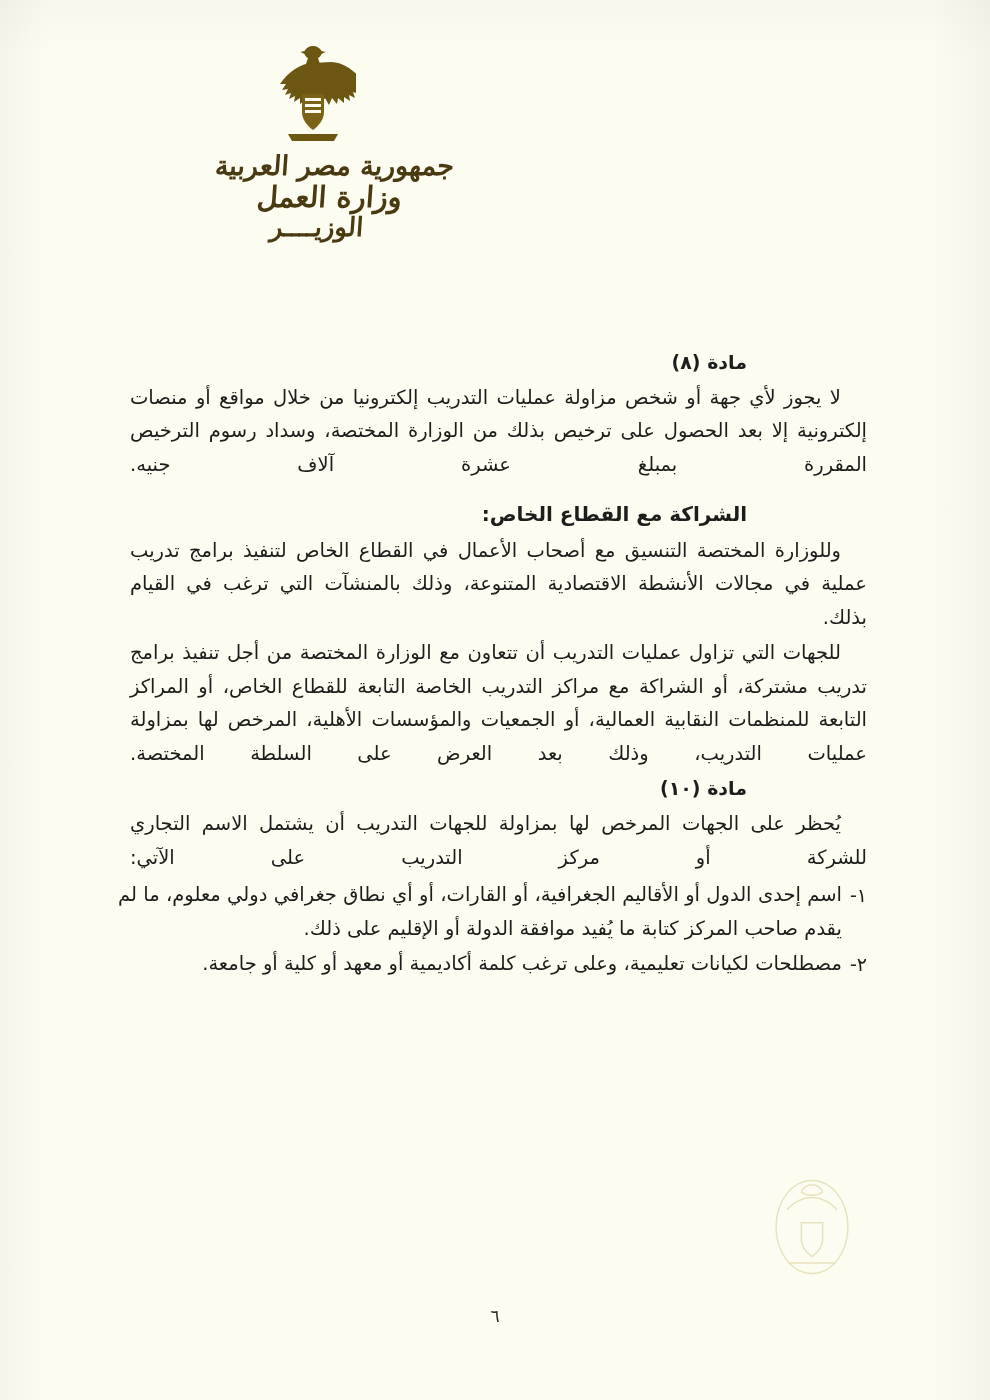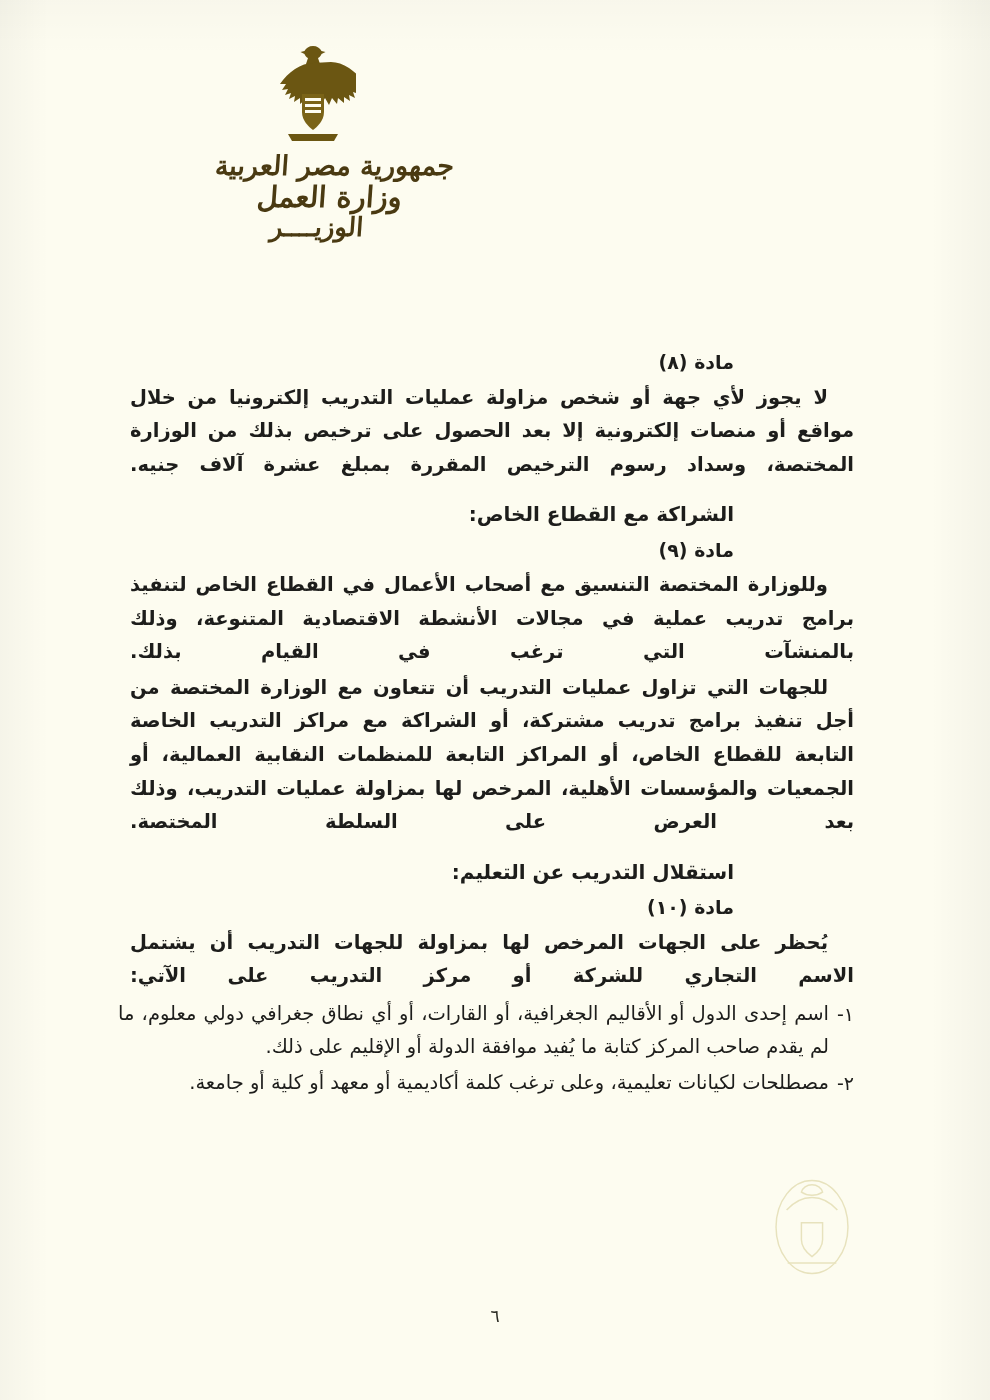--- a/index.html
+++ b/index.html
@@ -69,41 +69,40 @@
     transform: skewX(-4deg);
   }
   .ms-1 { font-size: 27px; }
   .ms-2 { font-size: 29px; margin-top: 2px; transform: skewX(-4deg) translateX(-6px); }
   .ms-3 { font-size: 26px; margin-top: 1px; transform: skewX(-4deg) translateX(-18px); }
 
   
   .content {
     position: absolute;
     top: 346px;
-    right: 136px;
+    right: 123px;
     left: 118px;
     font-size: 19.5px;
     line-height: 1.72;
     text-align: justify;
     text-align-last: right;
   }
   .article-no {
     text-align: center;
     font-weight: 700;
     font-size: 19px;
     margin: 0 0 2px 0;
     padding-right: 120px;
   }
   .para {
     margin: 0 0 2px 12px;
     text-indent: 26px;
     text-align: justify;
     text-align-last: right;
     word-spacing: 1px;
-    font-weight: bold;
   }
   .para.justify-all {
     text-align: justify;
     text-align-last: justify;
   }
   .section-head {
     font-weight: 700;
     font-size: 20px;
     margin: 16px 0 2px 0;
     text-align: left;
@@ -182,25 +181,23 @@
       <div class="ms-line ms-3">الوزيــــر</div>
     </div>
   </div>
 
   <div class="content">
 
     <div class="article-no">مادة (٨)</div>
     <p class="para justify-all">لا يجوز لأي جهة أو شخص مزاولة عمليات التدريب إلكترونيا من خلال مواقع أو منصات إلكترونية إلا بعد الحصول على ترخيص بذلك من الوزارة المختصة، وسداد رسوم الترخيص المقررة بمبلغ عشرة آلاف جنيه.</p>
 
     <div class="section-head">الشراكة مع القطاع الخاص:</div>
-    <div class="article-no">مادة (٩)</div>
     <p class="para justify-all">وللوزارة المختصة التنسيق مع أصحاب الأعمال في القطاع الخاص لتنفيذ برامج تدريب عملية في مجالات الأنشطة الاقتصادية المتنوعة، وذلك بالمنشآت التي ترغب في القيام بذلك.</p>
     <p class="para justify-all">للجهات التي تزاول عمليات التدريب أن تتعاون مع الوزارة المختصة من أجل تنفيذ برامج تدريب مشتركة، أو الشراكة مع مراكز التدريب الخاصة التابعة للقطاع الخاص، أو المراكز التابعة للمنظمات النقابية العمالية، أو الجمعيات والمؤسسات الأهلية، المرخص لها بمزاولة عمليات التدريب، وذلك بعد العرض على السلطة المختصة.</p>
 
-    <div class="section-head">استقلال التدريب عن التعليم:</div>
     <div class="article-no">مادة (١٠)</div>
     <p class="para justify-all">يُحظر على الجهات المرخص لها بمزاولة للجهات التدريب أن يشتمل الاسم التجاري للشركة أو مركز التدريب على الآتي:</p>
 
     <ul class="list">
       <li>
         <span class="marker">١-</span>
         <span class="li-text">اسم إحدى الدول أو الأقاليم الجغرافية، أو القارات، أو أي نطاق جغرافي دولي معلوم، ما لم يقدم صاحب المركز كتابة ما يُفيد موافقة الدولة أو الإقليم على ذلك.</span>
       </li>
       <li>
         <span class="marker">٢-</span>

